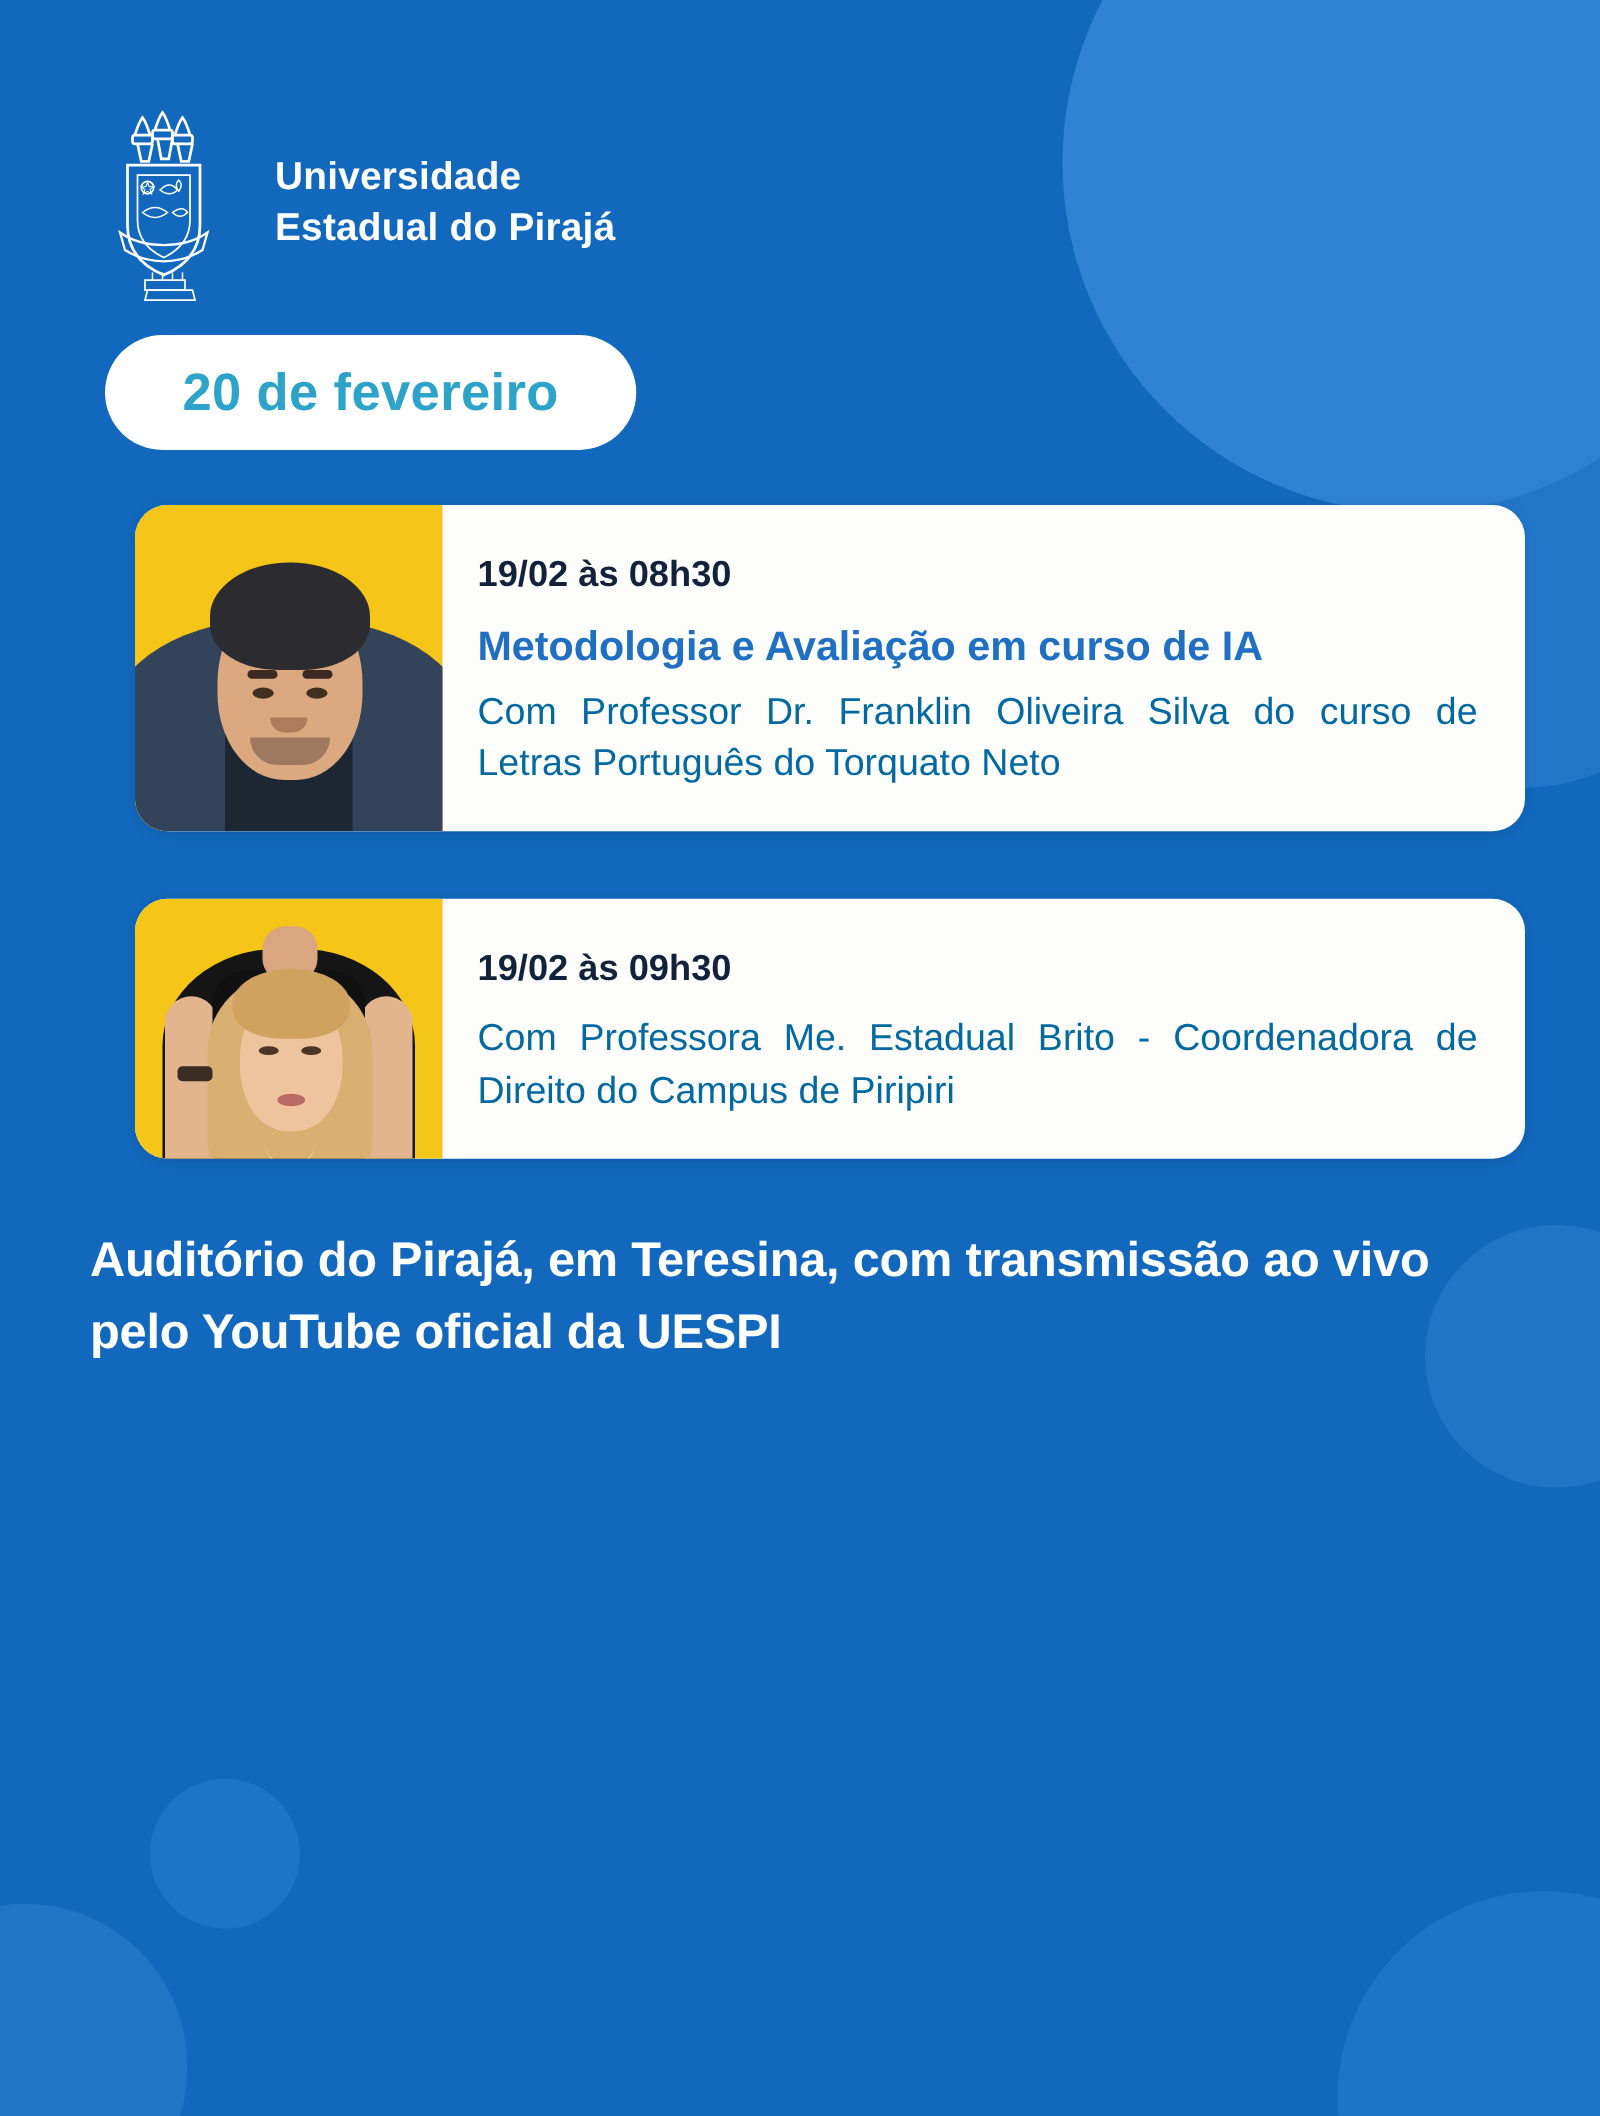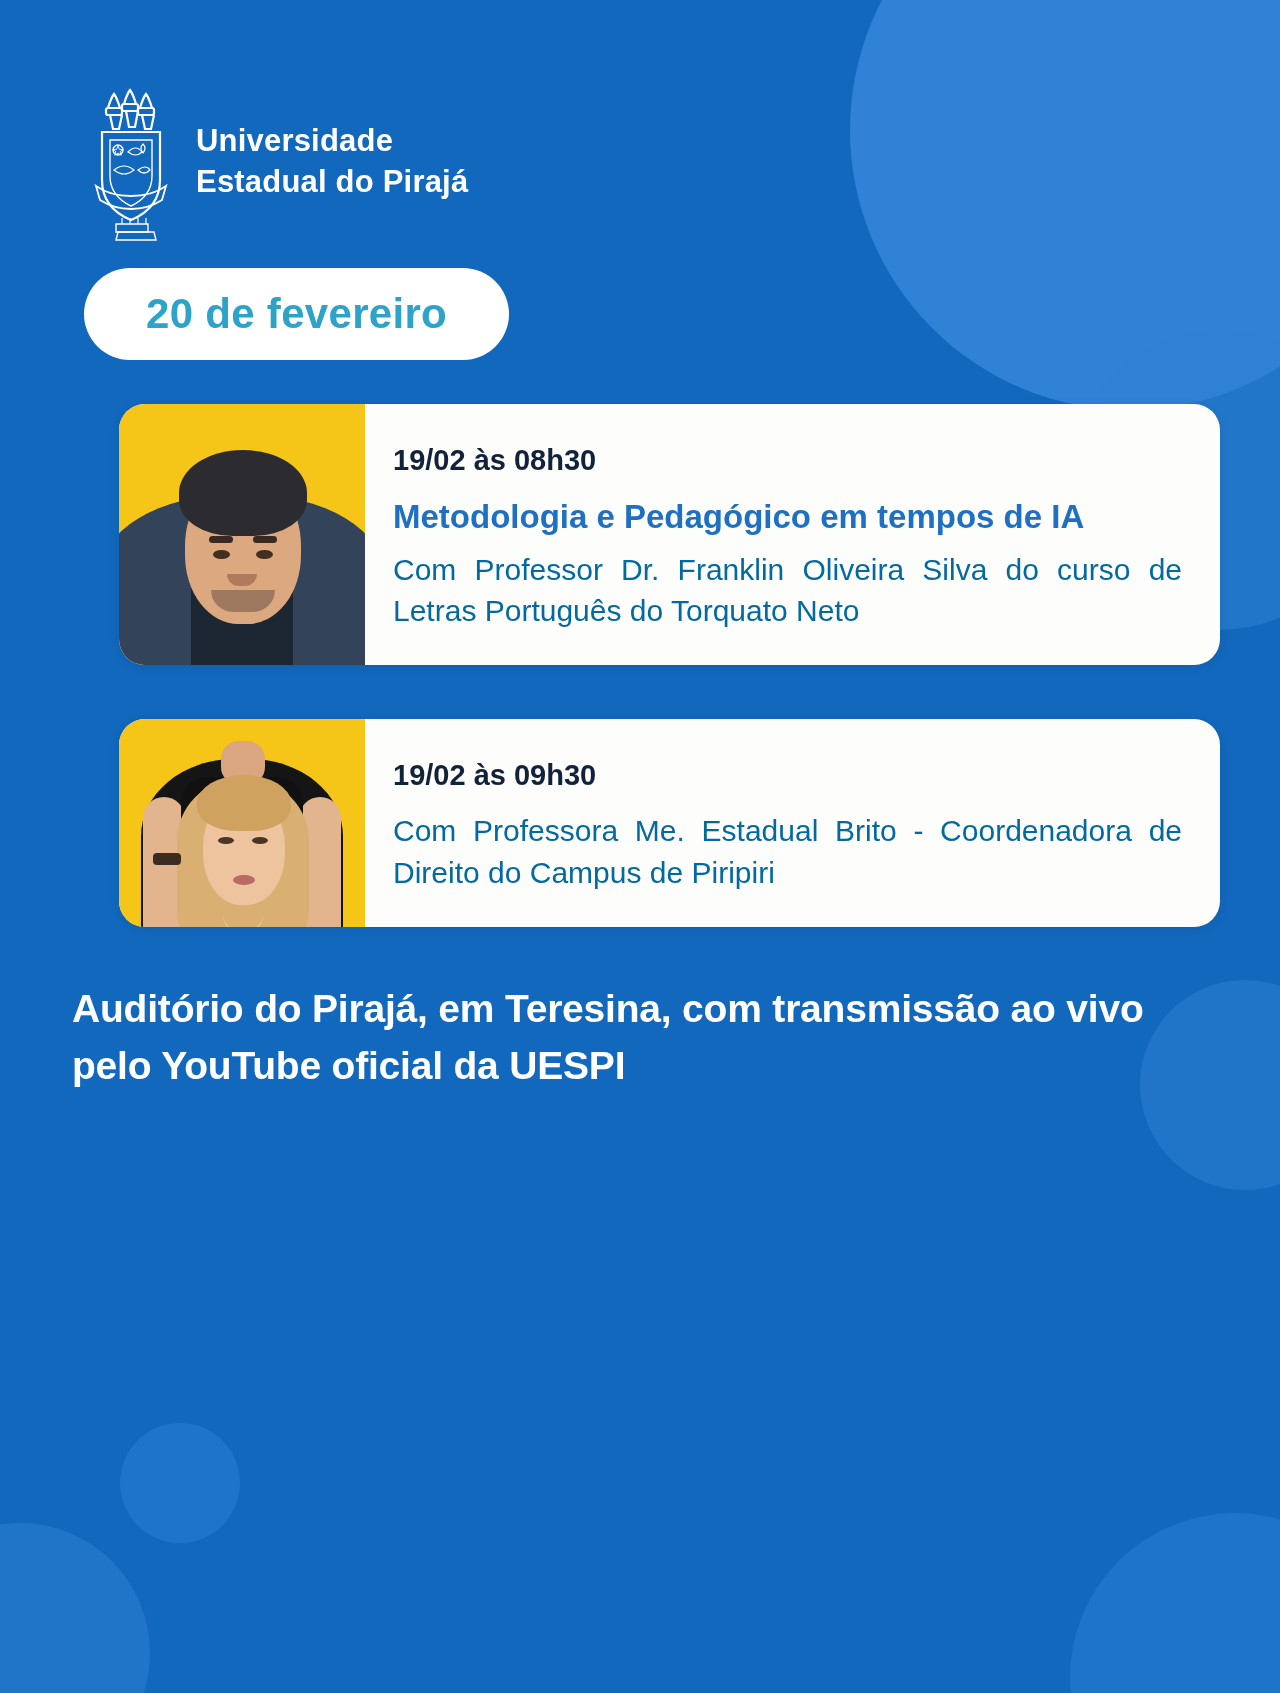--- a/index.html
+++ b/index.html
@@ -83,21 +83,21 @@
     display: flex;
     align-items: center;
     padding: 78px 0 0 88px;
   }
   .brand-crest {
     width: 96px;
     height: 168px;
     flex: 0 0 auto;
   }
   .brand-text {
-    margin-left: 12px;
+    margin-left: 36px;
     color: #ffffff;
     font-size: 31px;
     font-weight: bold;
     line-height: 1.32;
     letter-spacing: 0.2px;
   }
 
   
   .date-pill {
     margin: 22px 0 0 84px;
@@ -117,21 +117,21 @@
     color: #ffffff;
     font-size: 82px;
     font-weight: bold;
     line-height: 1.32;
     letter-spacing: -0.5px;
     max-width: 1020px;
   }
 
   
   .cards {
-    margin: 44px 0 0 14px;
+    margin: 44px 0 0 3px;
     padding: 0 60px 0 105px;
   }
   .card {
     display: flex;
     background: #fdfdfb;
     border-radius: 26px;
     overflow: hidden;
     margin-bottom: 54px;
     box-shadow: 0 2px 10px rgba(0,0,0,0.10);
   }
@@ -281,21 +281,21 @@
             <div style="position:absolute; left:134px; top:132px; width:24px; height:7px; border-radius:4px; background:#3a2a22;"></div>
             <div style="position:absolute; left:94px; top:146px; width:17px; height:9px; border-radius:50%; background:#41301f;"></div>
             <div style="position:absolute; left:137px; top:146px; width:17px; height:9px; border-radius:50%; background:#41301f;"></div>
 
             <div style="position:absolute; left:92px; top:186px; width:64px; height:22px; border-radius:0 0 32px 32px; background:#6b5244; opacity:0.55;"></div>
             <div style="position:absolute; left:108px; top:170px; width:30px; height:12px; border-radius:0 0 18px 18px; background:#b07a5c;"></div>
           </div>
         </div>
         <div class="card-body">
           <div class="card-time">19/02 às 08h30</div>
-          <div class="card-title">Metodologia e Pedagógico em tempos de IA</div>
+          <div class="card-title">Metodologia e Avaliação em curso de IA</div>
           <div class="card-desc">Com Professor Dr. Franklin Oliveira Silva do curso de Letras Português do Torquato Neto</div>
         </div>
       </div>
 
       <div class="card">
         <div class="card-photo">
           <div class="person">
 
             <div class="p-body" style="left:22px; right:22px; bottom:0; height:168px; background:#151515;"></div>
 

